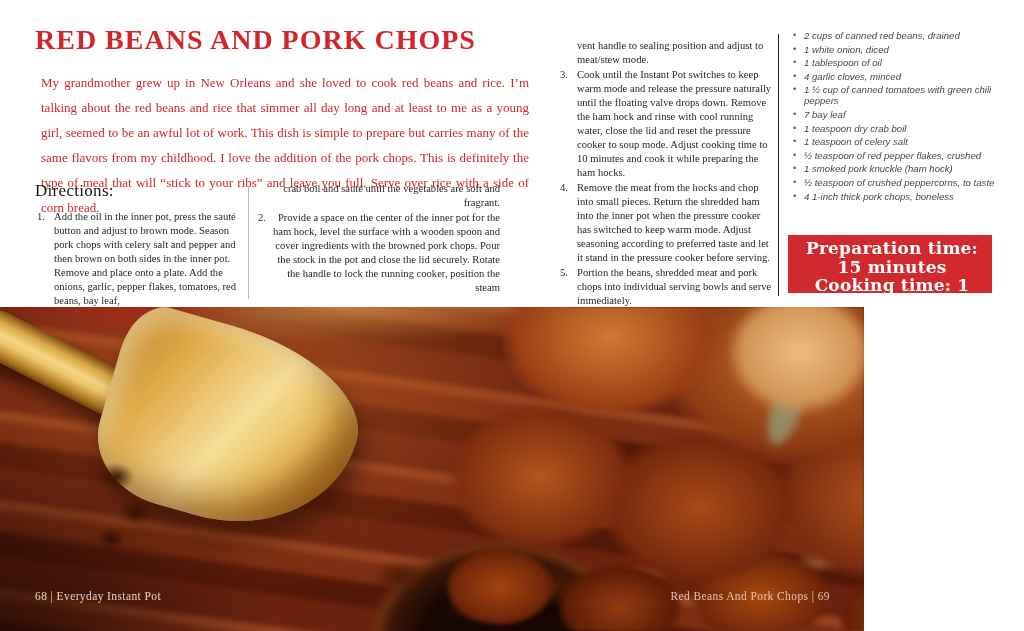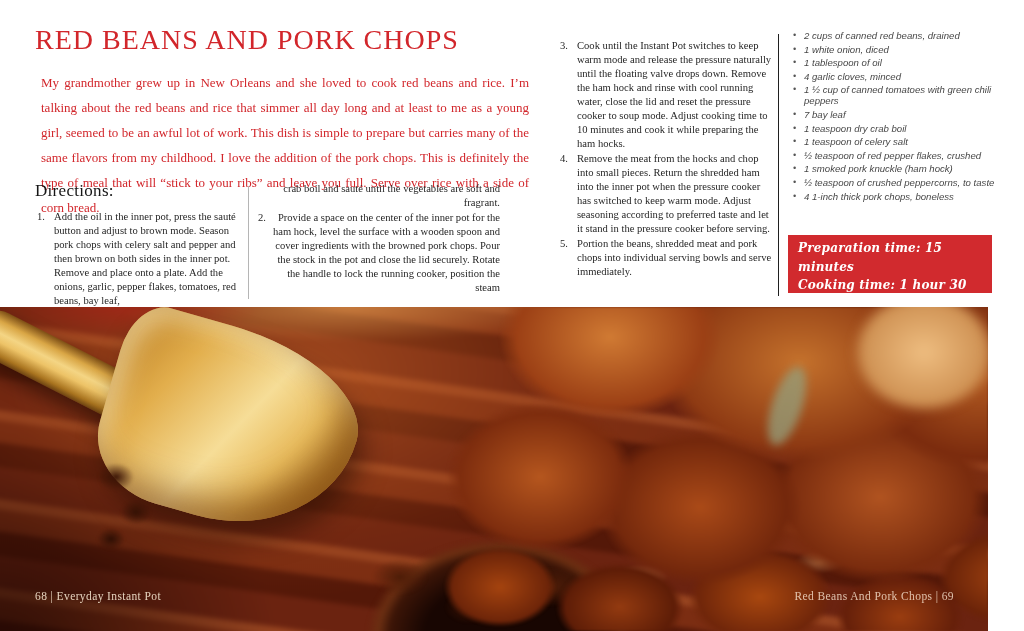--- a/index.html
+++ b/index.html
@@ -8,21 +8,21 @@
     --ink:#262626;
   }
   html,body{margin:0;padding:0;}
   body{
     width:1024px;height:631px;position:relative;overflow:hidden;
     background:#ffffff;font-family:"Liberation Serif", serif;
   }
   
   .title{
     position:absolute;left:35px;top:24px;margin:0;
-    font-size:28px;font-weight:normal;color:var(--red);letter-spacing:1px;text-align:right;
+    font-size:28px;font-weight:bold;color:var(--red);letter-spacing:1px;text-align:right;
   }
   .intro{
     position:absolute;left:35px;top:64px;width:488px;margin:6px;
     font-size:13px;line-height:25px;color:var(--red);text-align:justify;
   }
   .dir-head{
     position:absolute;left:35px;top:181px;margin:0;
     font-size:17px;font-weight:normal;color:#161616;letter-spacing:.3px;
   }
   .steptext{font-size:10.6px;line-height:14px;color:var(--ink);}
@@ -37,25 +37,25 @@
   .vline2{position:absolute;left:778px;top:34px;width:1px;height:262px;background:#1f1f1f;}
   .ing-col{position:absolute;left:790px;top:30px;width:224px;}
   .ing-head{margin:0 0 13px 0;font-size:17px;font-weight:bold;color:#111;}
   ul.ing{list-style:none;margin:0;padding:0;
     font-family:"Liberation Sans", sans-serif;font-size:9.6px;line-height:11px;color:#474747;}
   ul.ing li{position:relative;padding-left:14px;margin:0 0 2.6px 0;font-style:italic;}
   ul.ing li::before{content:"•";position:absolute;left:3px;top:0;color:#555;font-size:9px;}
   .info-box{
     position:absolute;left:788px;top:235px;width:204px;height:58px;box-sizing:border-box;
     background:var(--box-red);color:#fff;padding:4px 6px 0 10px;
-    font-family:"DejaVu Serif", serif;font-style:italic;font-weight:bold;
-    font-size:12px;line-height:18.5px;letter-spacing:.2px;
+    font-family:"DejaVu Serif", serif;font-weight:bold;
+    font-size:17px;line-height:18.5px;letter-spacing:.2px;text-align:center;
   }
   
-  .photo{position:absolute;left:0;top:307px;width:988px;height:324px;overflow:hidden;background:#3a0f05;}
+  .photo{position:absolute;left:0;top:307px;width:864px;height:324px;overflow:hidden;background:#3a0f05;}
   .photo-wood{position:absolute;inset:-12px;
     background:
       radial-gradient(200px 60px at 140px 6px, rgba(190,30,25,.55), transparent 70%),
       radial-gradient(330px 50px at 360px 12px, rgba(235,170,90,.55), transparent 70%),
       radial-gradient(520px 300px at 30% 22%, rgba(214,110,44,.5), rgba(150,60,22,.2) 55%, transparent 75%),
       radial-gradient(420px 380px at 0% 108%, rgba(25,5,2,.88), transparent 70%),
       repeating-linear-gradient(8deg, #541808 0 24px, #7b2d12 24px 46px, #974420 46px 56px, #6b2310 56px 88px),
       #4c1507;
     filter:blur(2.5px);}
   .bowl-dark{position:absolute;left:310px;top:190px;width:380px;height:280px;
@@ -134,20 +134,21 @@
 
   <div class="dir-col2 steptext">
     <p class="cont">crab boil and sauté until the vegetables are soft and fragrant.</p>
     <div class="step">
       <span class="num">2.</span>
       <span class="txt">Provide a space on the center of the inner pot for the ham hock, level the surface with a wooden spoon and cover ingredients with the browned pork chops. Pour the stock in the pot and close the lid securely. Rotate the handle to lock the running cooker, position the steam</span>
     </div>
   </div>
 
   <div class="mid-col steptext">
+    <p class="cont">vent handle to sealing position and adjust to meat/stew mode.</p>
     <div class="step">
       <span class="num">3.</span>
       <span class="txt">Cook until the Instant Pot switches to keep warm mode and release the pressure naturally until the floating valve drops down. Remove the ham hock and rinse with cool running water, close the lid and reset the pressure cooker to soup mode. Adjust cooking time to 10 minutes and cook it while preparing the ham hocks.</span>
     </div>
     <div class="step">
       <span class="num">4.</span>
       <span class="txt">Remove the meat from the hocks and chop into small pieces. Return the shredded ham into the inner pot when the pressure cooker has switched to keep warm mode. Adjust seasoning according to preferred taste and let it stand in the pressure cooker before serving.</span>
     </div>
     <div class="step">
       <span class="num">5.</span>

